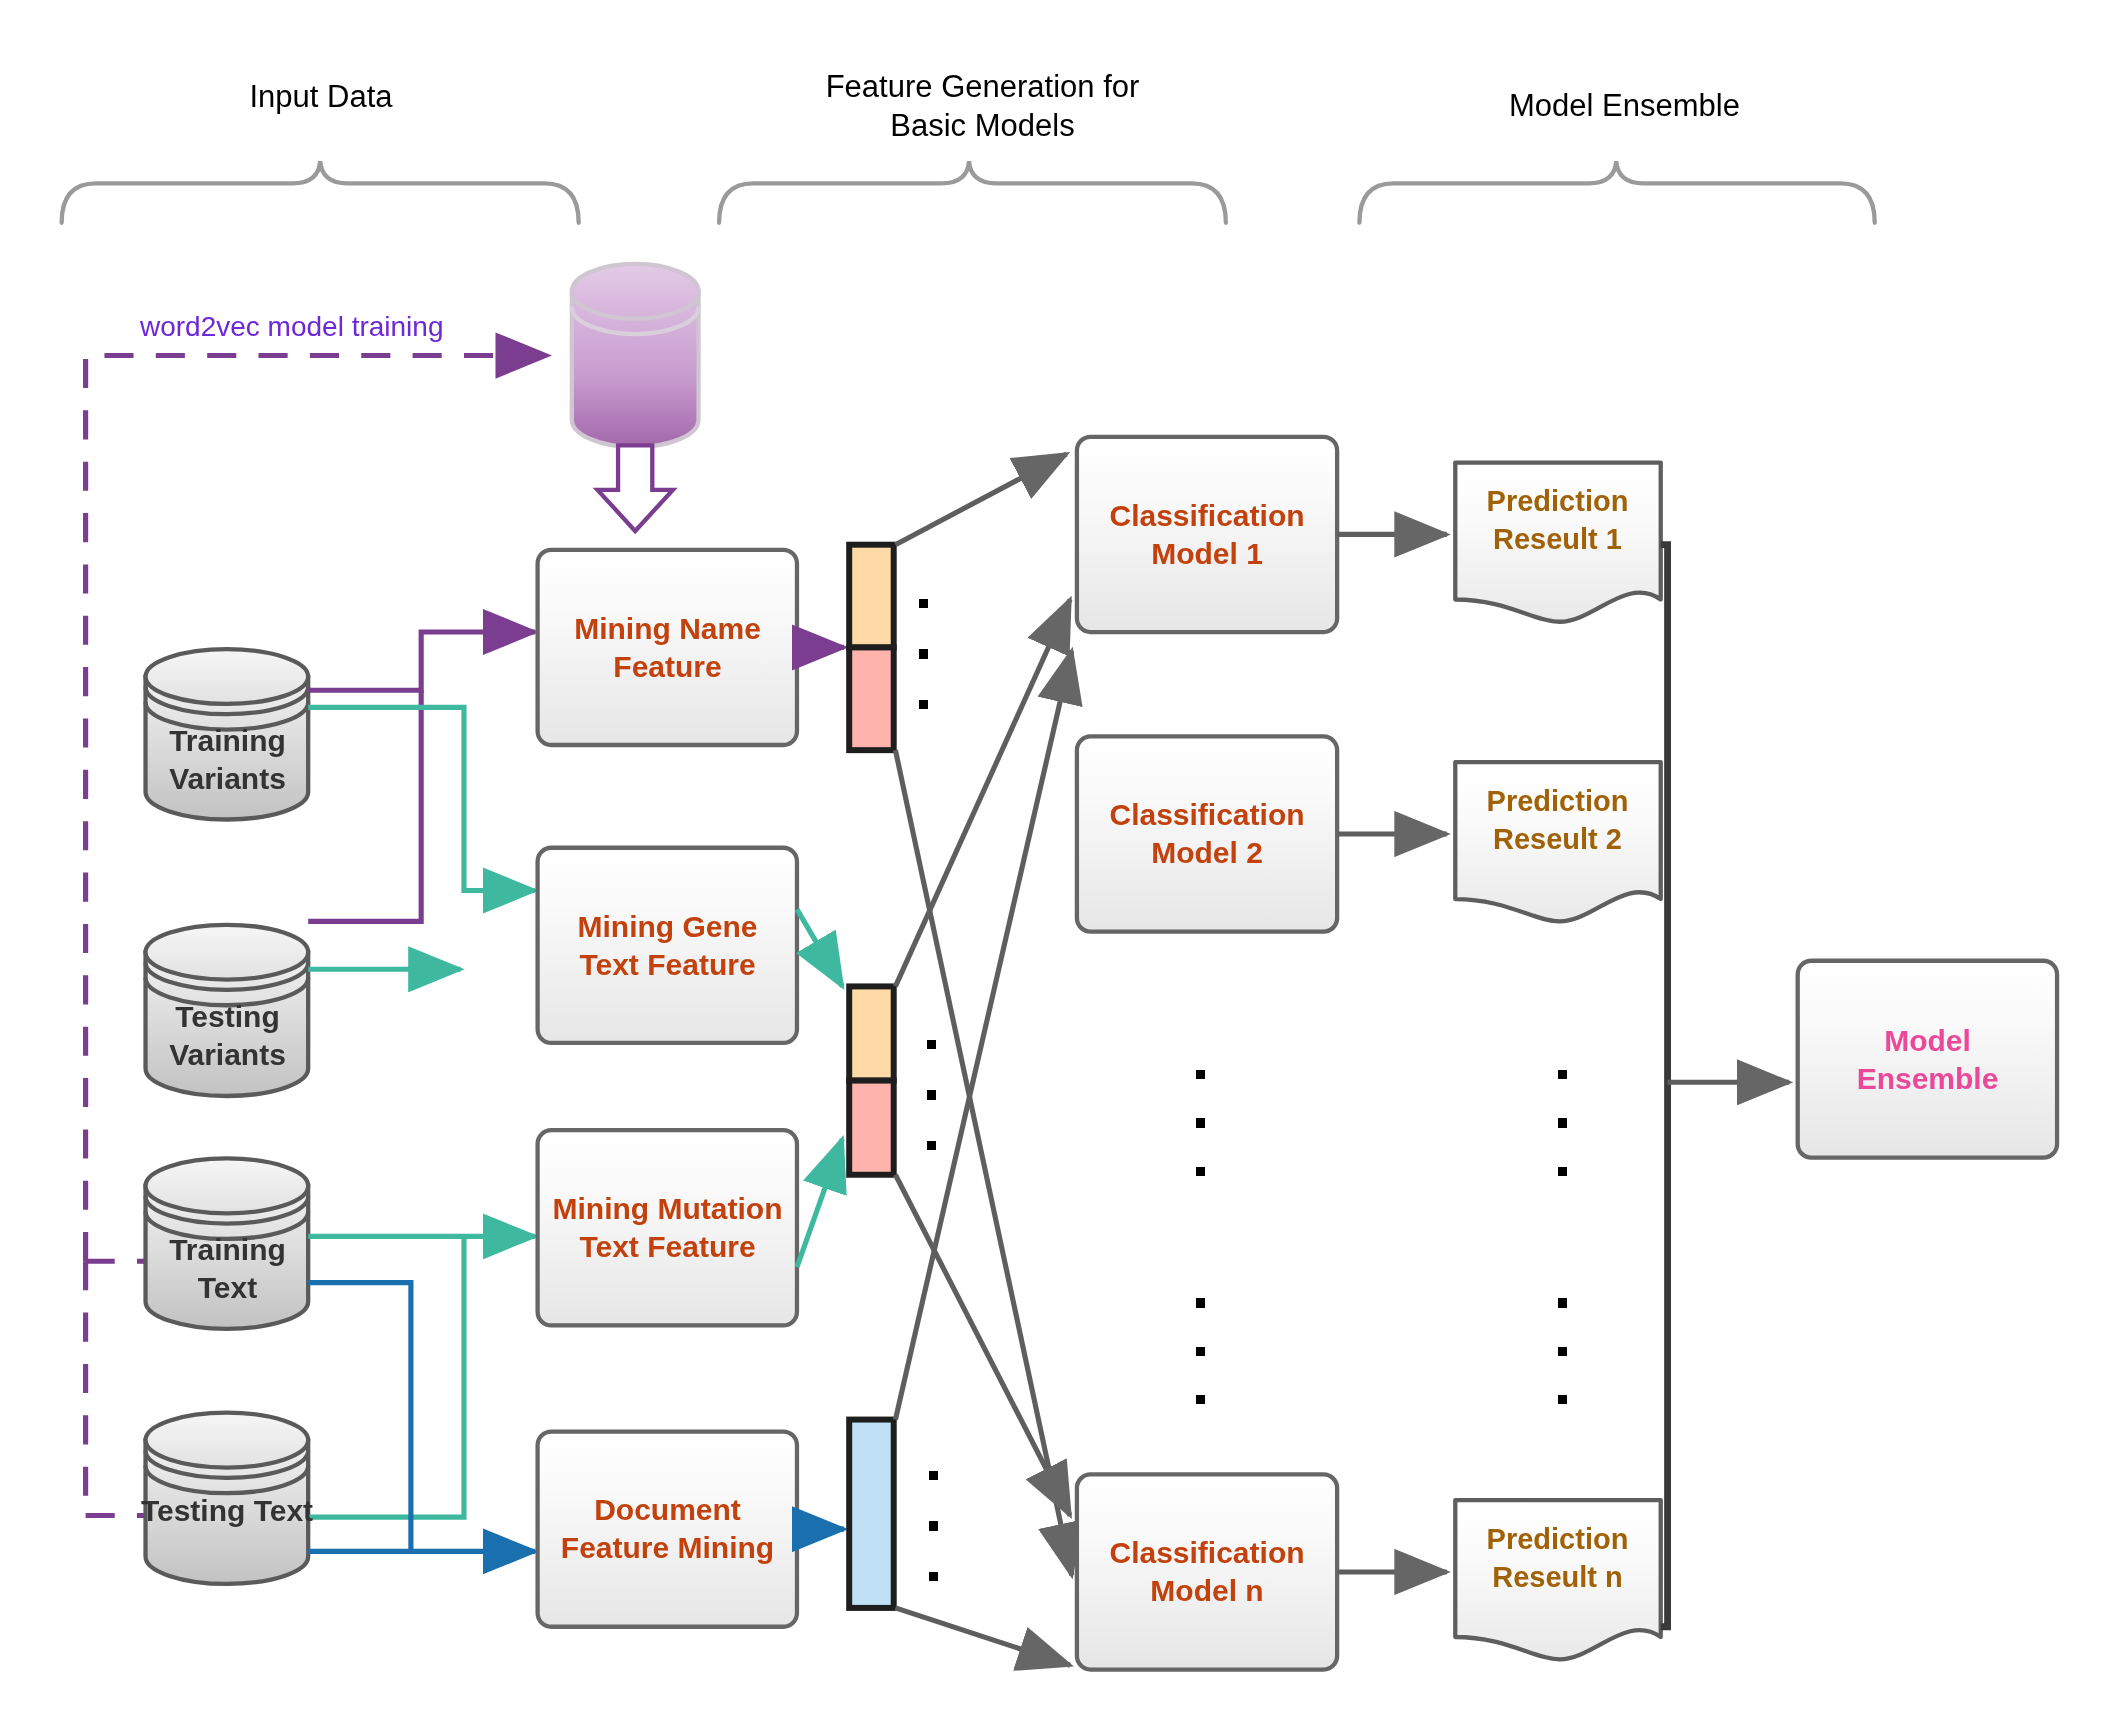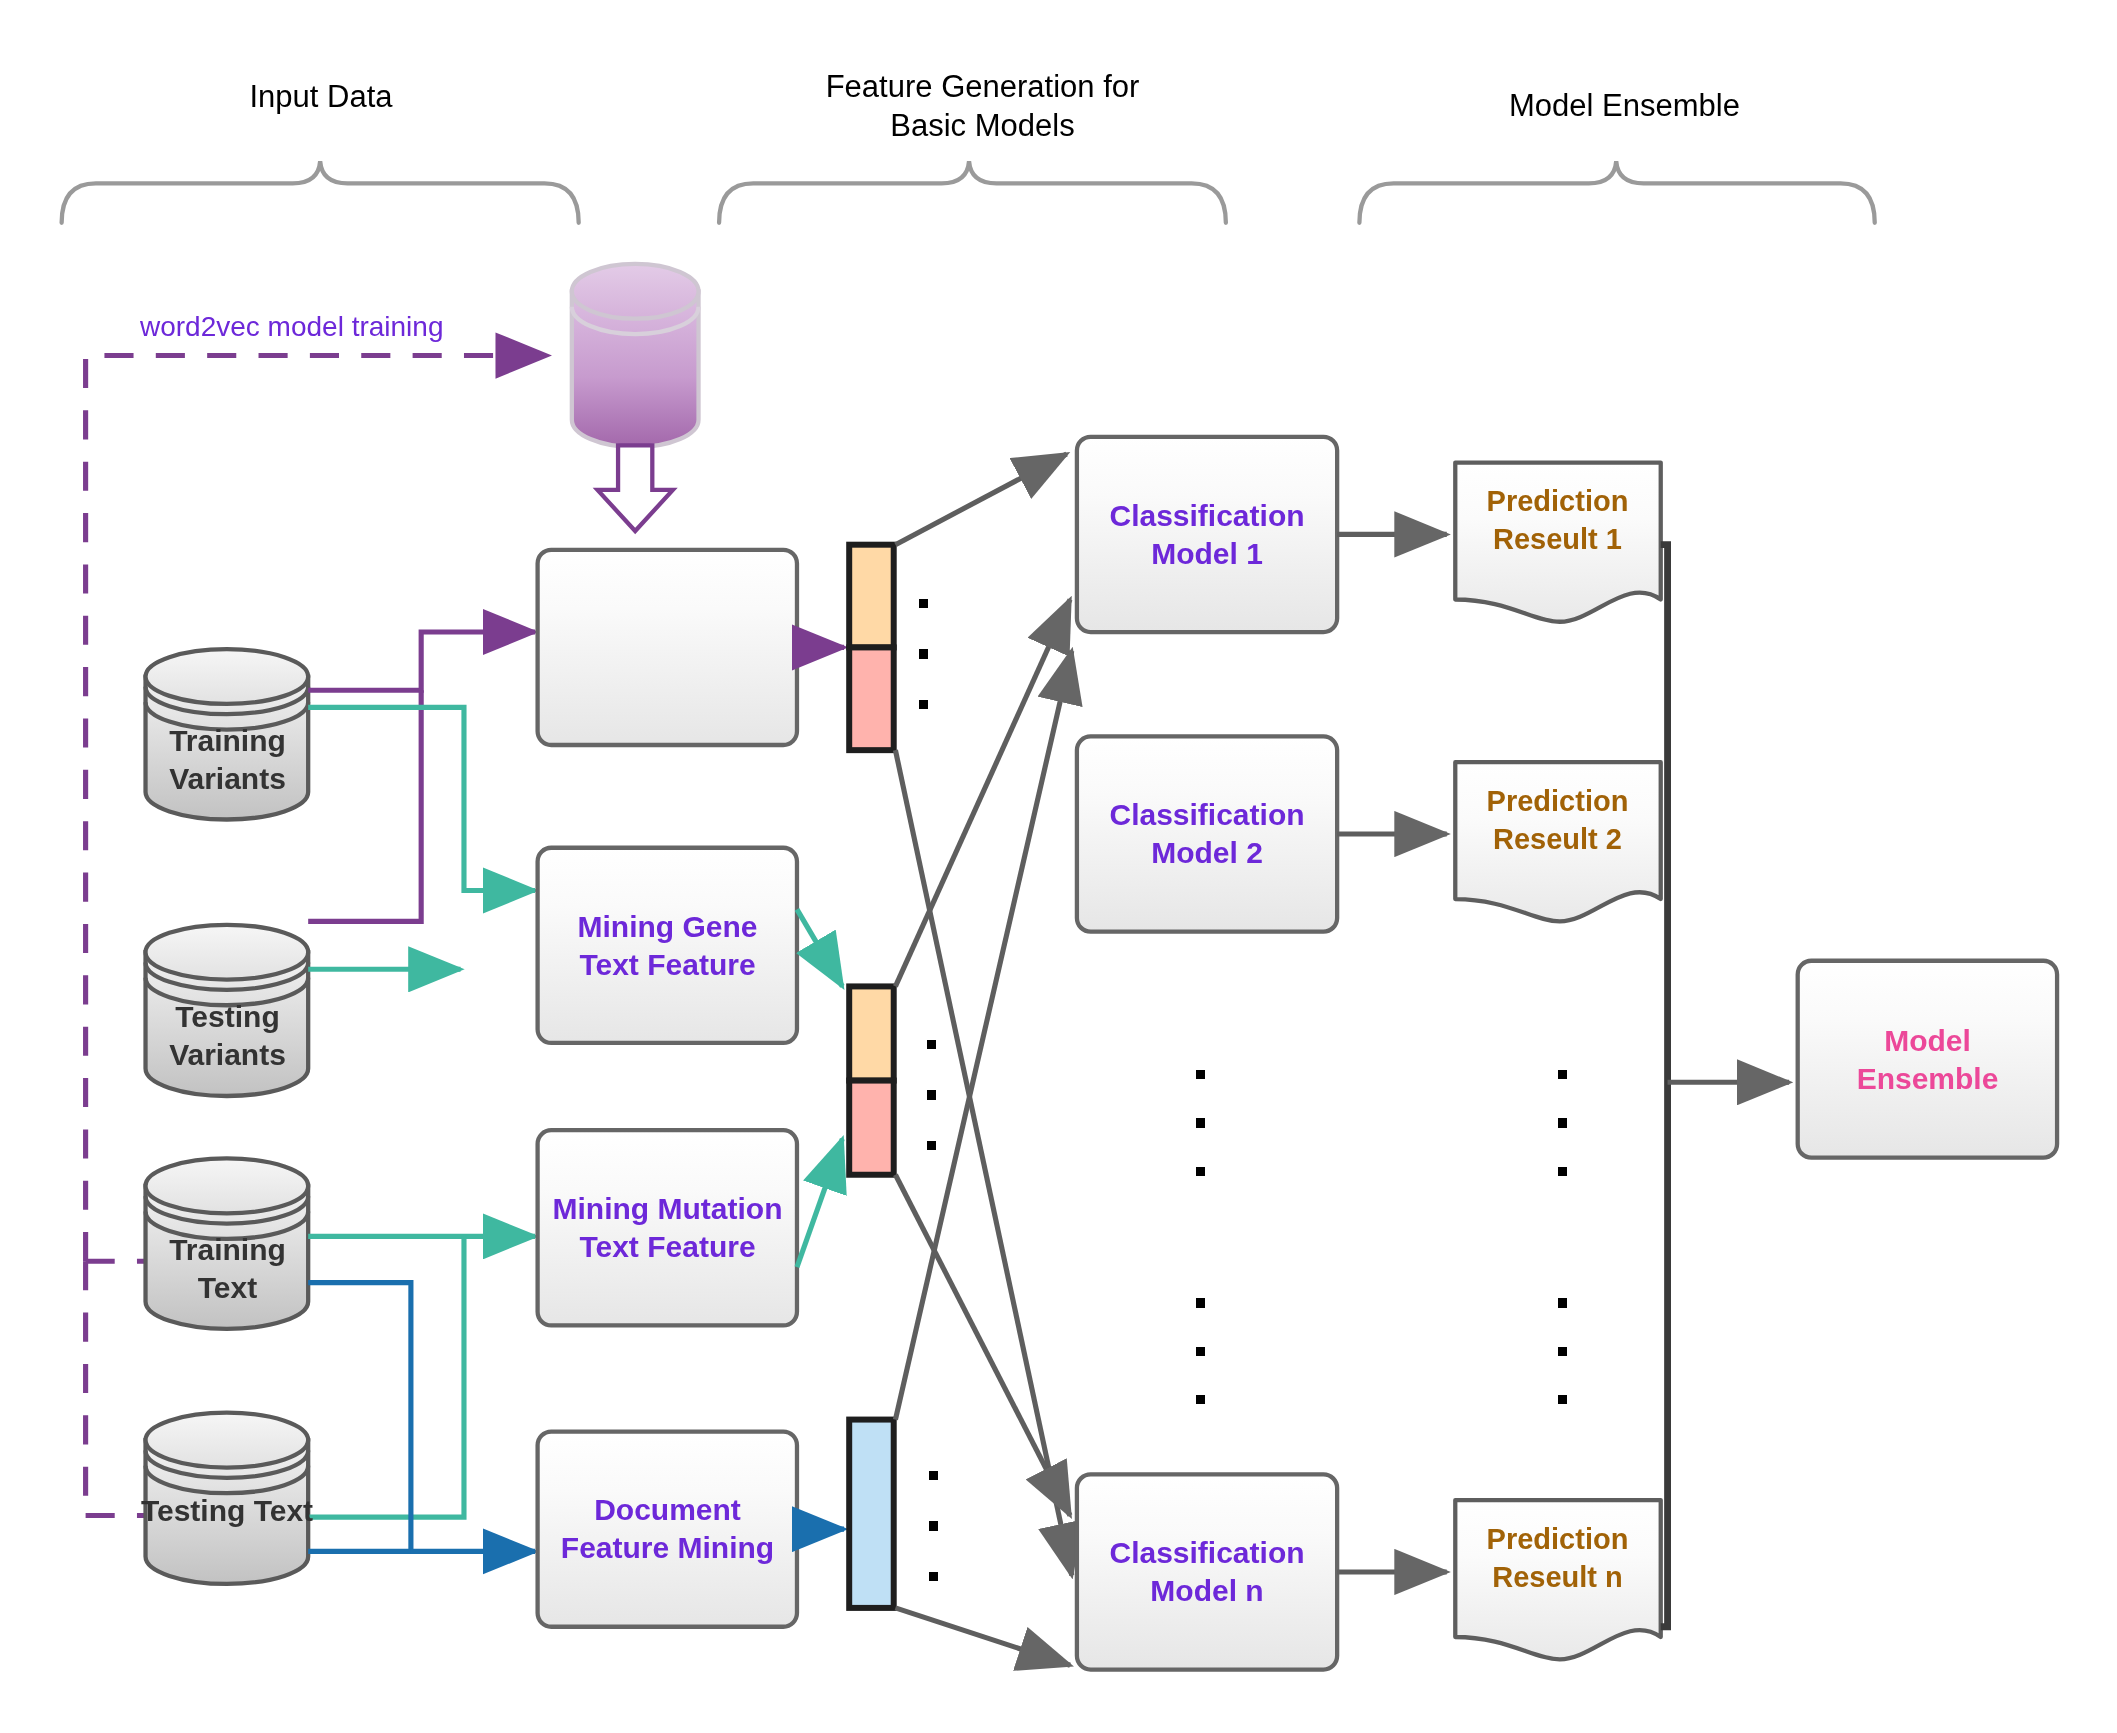--- a/index.html
+++ b/index.html
@@ -9,21 +9,21 @@
   .sec-title{
     position:absolute;text-align:center;color:#000;
     font-size:31px;line-height:39px;font-family:"Liberation Sans",sans-serif;
     white-space:pre-line;
   }
   .nodebox{
     position:absolute;box-sizing:border-box;
     border:3.4px solid #666666;border-radius:12px;
     background:linear-gradient(to bottom,#ffffff 0%,#fafafa 30%,#eaeaea 100%);
     display:flex;align-items:center;justify-content:center;text-align:center;
-    color:#6d28d9;font-weight:bold;font-size:30px;line-height:38px;
+    color:#c2410c;font-weight:bold;font-size:30px;line-height:38px;
     font-family:"Liberation Sans",sans-serif;white-space:pre-line;
     box-shadow:0 0 0 0 transparent;
   }
   .nodebox.black-text{color:#ec4899;}
   .doc-label{
     position:absolute;display:flex;align-items:flex-start;justify-content:center;
     text-align:center;color:#a16207;font-weight:bold;font-size:29px;line-height:38px;
     font-family:"Liberation Sans",sans-serif;white-space:pre-line;pointer-events:none;
   }
   .cyl-label{
@@ -270,20 +270,22 @@
 
 
   <div class="cyl-label" style="left:146px;top:717px;width:163px;height:86px;">Training
 Variants</div>
   <div class="cyl-label" style="left:146px;top:993px;width:163px;height:86px;">Testing
 Variants</div>
   <div class="cyl-label" style="left:146px;top:1226px;width:163px;height:86px;">Training
 Text</div>
   <div class="cyl-label" style="left:137px;top:1485px;width:180px;height:51px;">Testing Text</div>
 
+  <div class="nodebox" style="left:538px;top:550px;width:259px;height:195px;border:none;background:none;">Mining Name
+Feature</div>
   <div class="nodebox" style="left:538px;top:848px;width:259px;height:195px;border:none;background:none;">Mining Gene
 Text Feature</div>
   <div class="nodebox" style="left:529px;top:1130px;width:277px;height:195px;border:none;background:none;">Mining Mutation
 Text Feature</div>
   <div class="nodebox" style="left:531px;top:1431px;width:273px;height:195px;border:none;background:none;">Document
 Feature Mining</div>
 
   <div class="nodebox" style="left:1077px;top:437px;width:260px;height:195px;border:none;background:none;">Classification
 Model 1</div>
   <div class="nodebox" style="left:1077px;top:736px;width:260px;height:195px;border:none;background:none;">Classification

